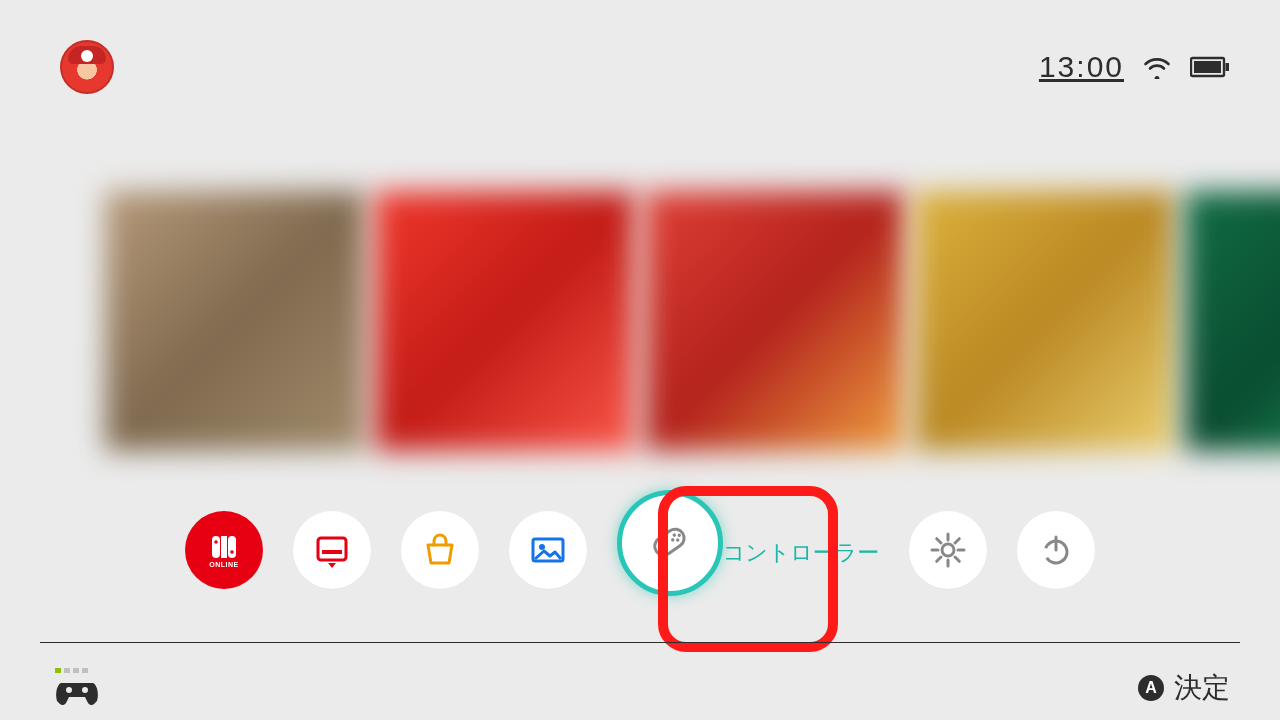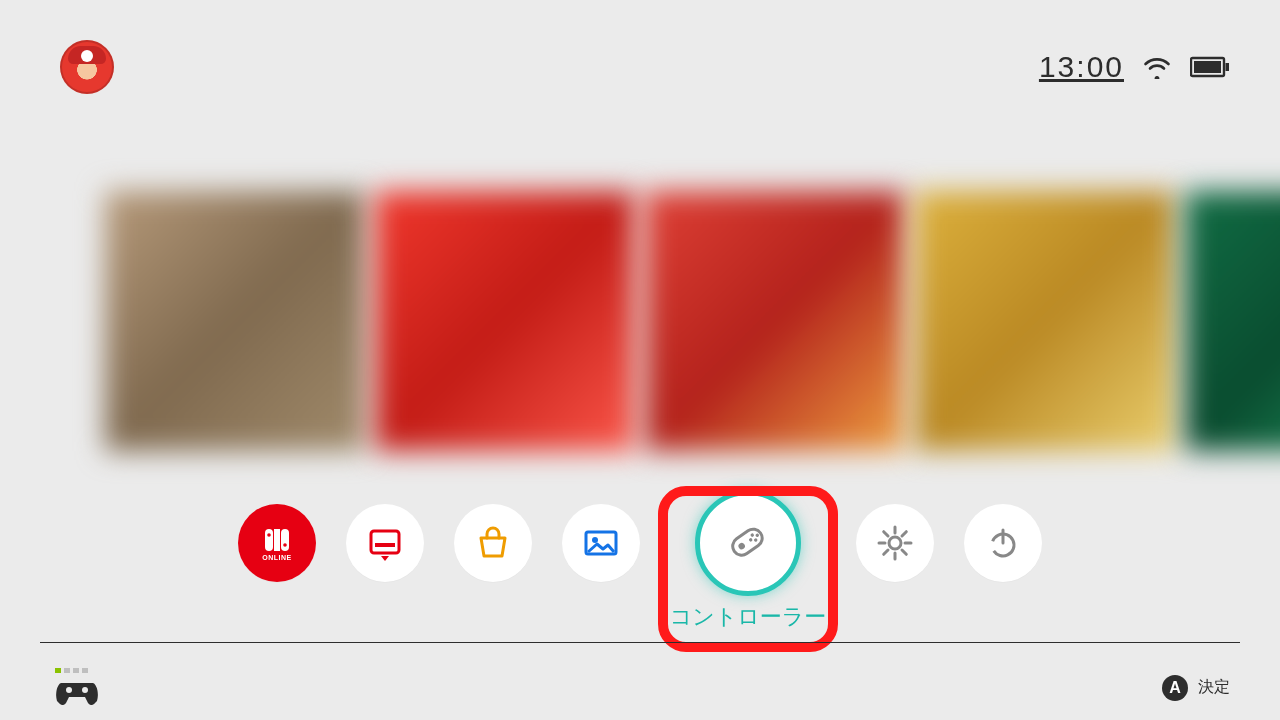--- a/index.html
+++ b/index.html
@@ -76,21 +76,21 @@
   .dock {
     position: absolute;
     top: 504px; left: 0; right: 0;
     display: flex;
     justify-content: center;
     gap: 30px;
   }
   .dock-item {
     position: relative;
     display: flex;
-    flex-direction: column;
+    flex-direction: row;
     align-items: center;
   }
   .dock-btn {
     width: 78px; height: 78px;
     border-radius: 50%;
     background: #fff;
     display: flex;
     align-items: center;
     justify-content: center;
     cursor: pointer;
@@ -140,21 +140,21 @@
   .led { width:6px; height:5px; background:#bfbfbf; }
   .led.on { background:#8ac200; }
   .controller-glyph svg{ display:block; }
   .action-hint { display:flex; align-items:center; gap:10px; }
   .a-btn {
     width:26px; height:26px; border-radius:50%;
     background:#2d2d2d; color:#fff;
     display:flex; align-items:center; justify-content:center;
     font-size:16px; font-weight:700;
   }
-  .a-label { font-size:16px; }
+  .a-label { font-size:28px; }
 </style>
 </head>
 <body>
 
 <div class="topbar">
   <div class="avatar"></div>
   <div class="status">
     <span class="clock">13:00</span>
     <span class="wifi">
       <svg width="30" height="24" viewBox="0 0 30 24">

